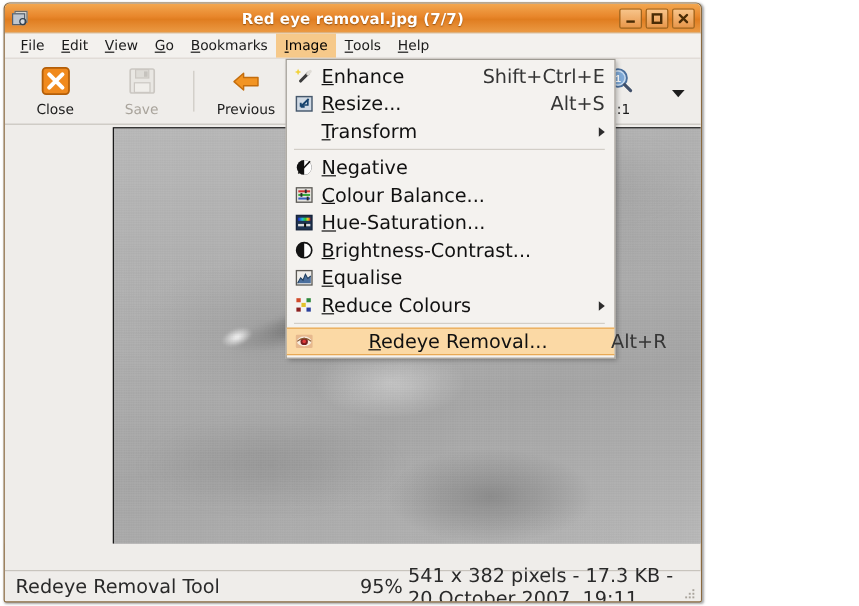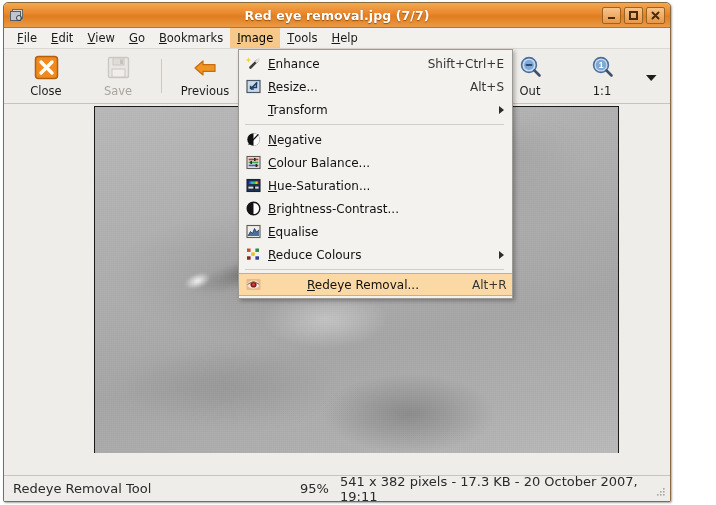--- a/index.html
+++ b/index.html
@@ -8,21 +8,21 @@
     width: 716px; height: 505px;
     background: #ffffff;
     font-family: "DejaVu Sans", "Liberation Sans", sans-serif;
     overflow: hidden;
   }
 
   
   #window {
     position: absolute;
     left: 3px; top: 2px;
-    width: 668px; height: 500px;
+    width: 582px; height: 500px;
     border: 1px solid #8a6a3f;
     border-radius: 5px 5px 2px 2px;
     background: #efedea;
     overflow: hidden;
     box-shadow: 1px 1px 2px rgba(0,0,0,0.35);
   }
 
   
   #titlebar {
     position: relative;
@@ -223,42 +223,42 @@
 
   
   #statusbar {
     position: absolute;
     left: 0; right: 0; bottom: 0;
     height: 26px;
     background: #efedea;
     border-top: 1px solid #c8c4bd;
     display: flex;
     align-items: center;
-    font-size: 13px;
+    font-size: 16px;
     color: #2a2a2a;
   }
   #status-tool { padding-left: 9px; }
   #status-zoom { position: absolute; left: 296px; }
   #status-info { position: absolute; left: 336px; }
   #grip {
     position: absolute; right: 4px; bottom: 4px;
     width: 12px; height: 12px;
   }
 
   
   #dropdown {
     position: absolute;
     left: 234px; top: 46px;
     width: 275px;
     background: #f4f2ef;
     border: 1px solid #9e9a93;
     box-shadow: 2px 2px 4px rgba(0,0,0,0.28);
     padding: 2px 0;
     z-index: 50;
-    font-size: 12px;
+    font-size: 16px;
     color: #111;
   }
   .mi {
     height: 23px;
     display: flex;
     align-items: center;
     padding: 0 8px 0 5px;
     cursor: default;
     position: relative;
   }

